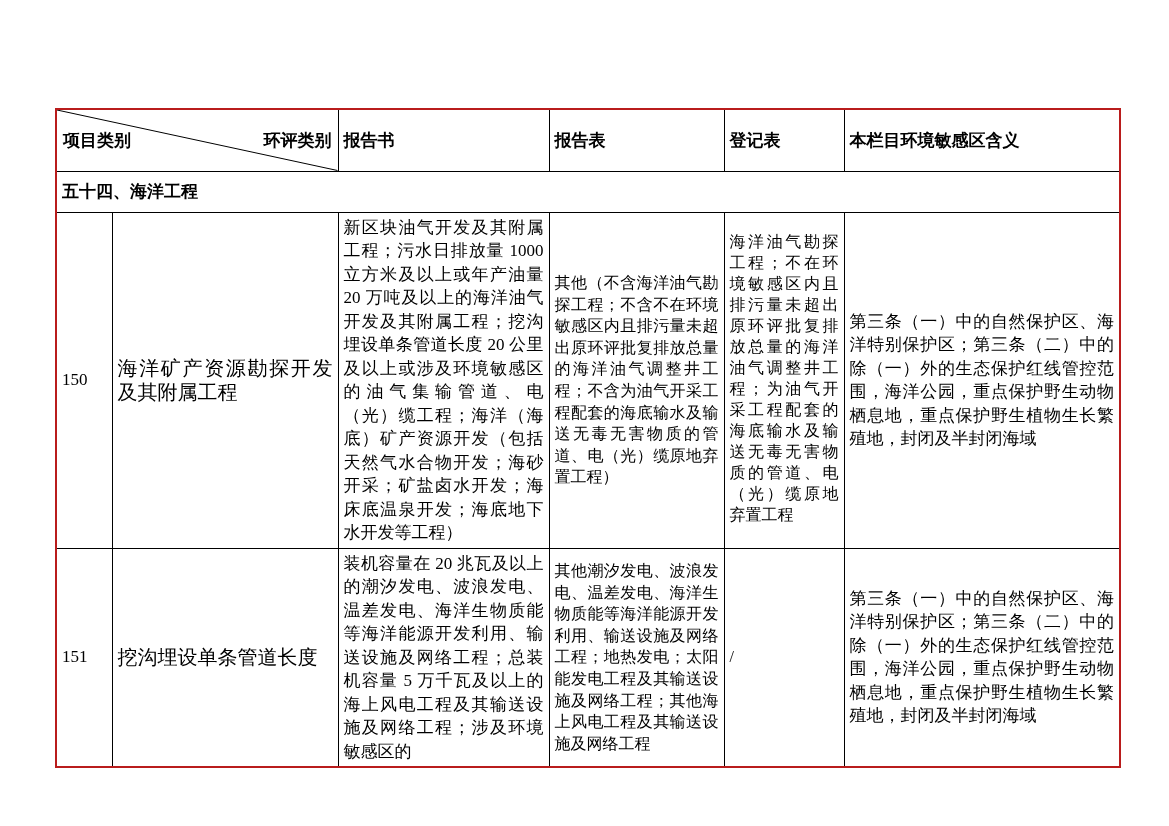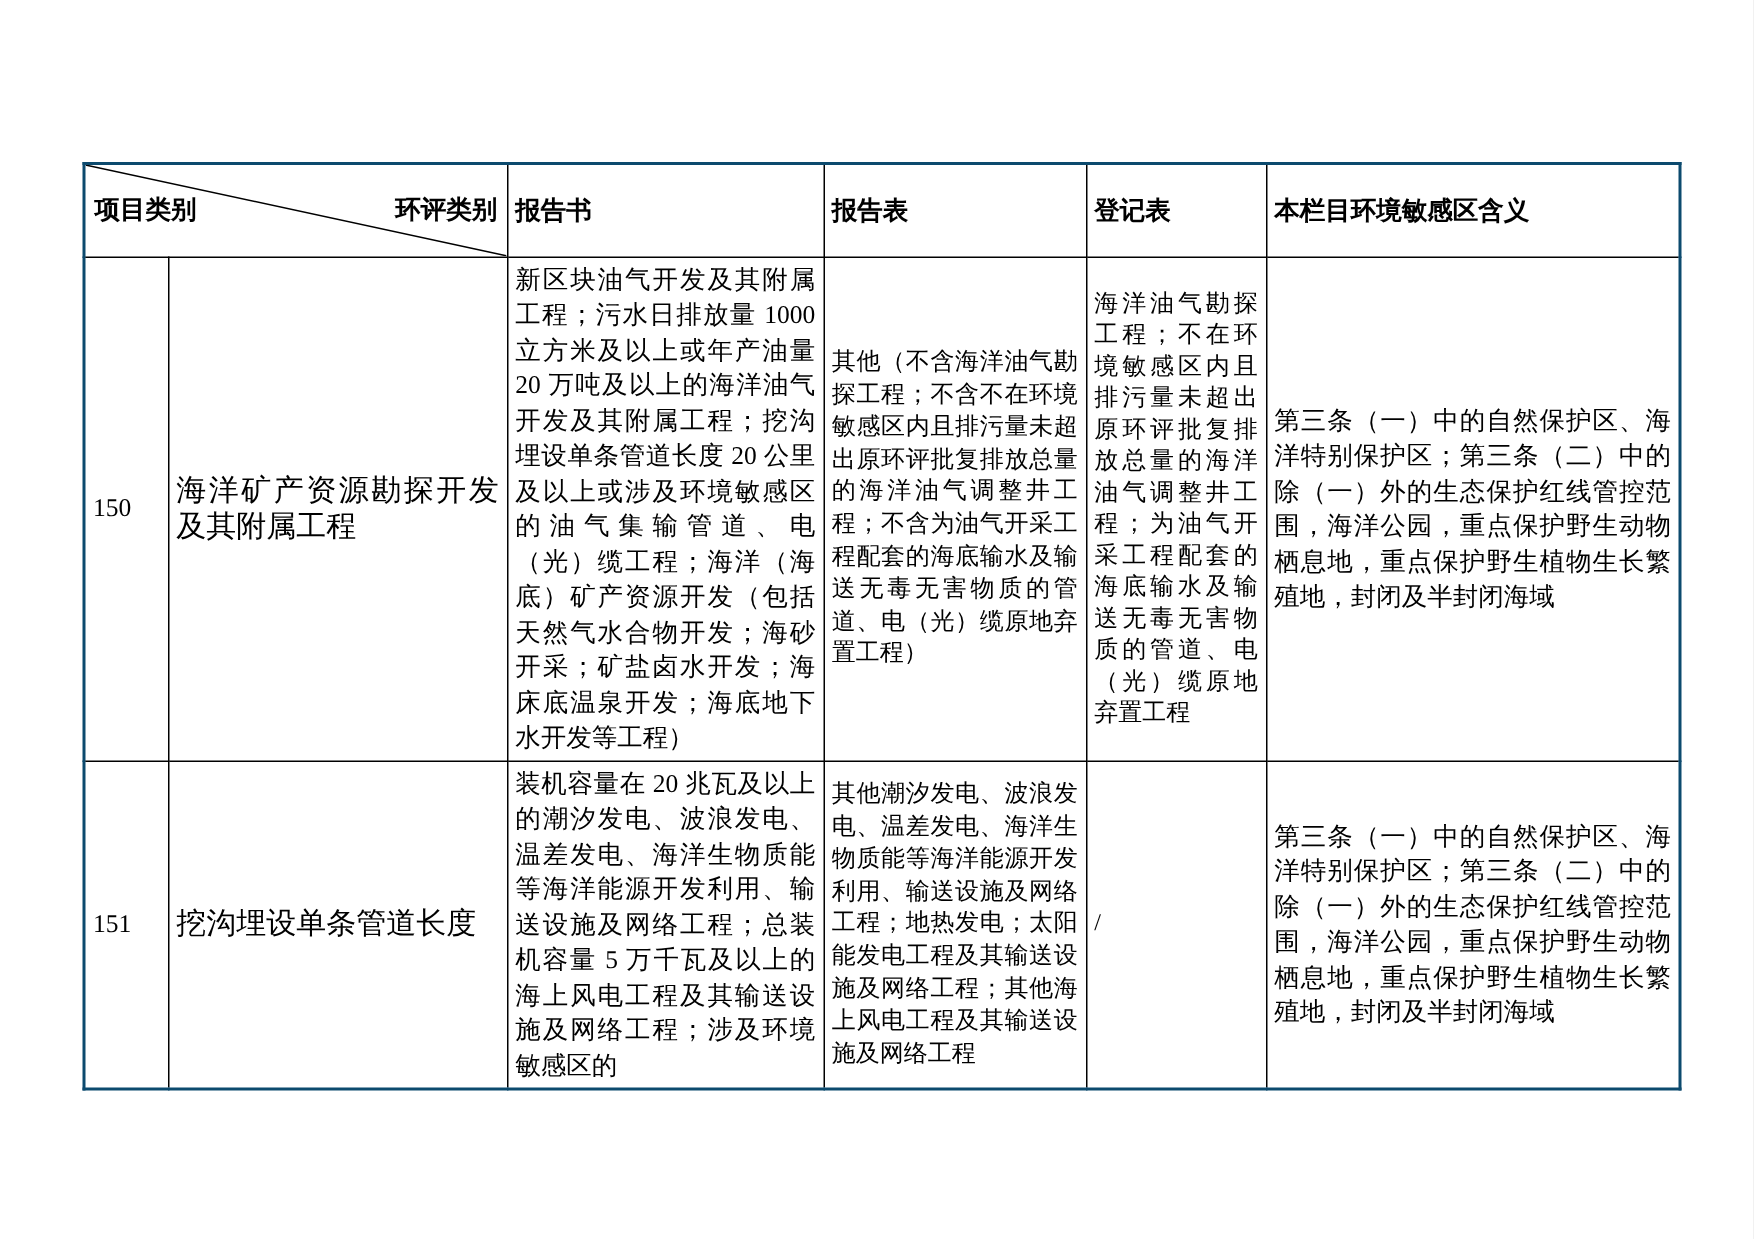--- a/index.html
+++ b/index.html
@@ -12,21 +12,21 @@
     font-family:"Liberation Serif","DejaVu Serif",serif;
     color:#000;
   }
   table.cat{
     position:absolute;
     left:55px;top:108px;
     width:1064px;
     border-collapse:collapse;
     table-layout:fixed;
   }
-  table.cat{border:2px solid #0c4a6e;padding-left:47px;}
+  table.cat{border:2px solid #b91c1c;padding-left:47px;}
   table.cat td{
     border:1px solid #000;
     padding:3px 5px;
     vertical-align:middle;
     overflow:hidden;
   }
   tr.r-header{height:62px;}
   tr.r-section{height:41px;}
   tr.r-150{height:307px;}
   tr.r-151{height:194px;}
@@ -60,21 +60,21 @@
   td.project{
     font-size:20px;text-align:justify;line-height:24px;padding:3px 7px;
   }
   td.book{
     font-size:17px;text-align:justify;line-height:23.5px;padding:3px 7px;
   }
   td.form{
     font-size:16px;text-align:justify;line-height:21.6px;padding:3px 5px;
   }
   td.reg{
-    font-size:16px;text-align:justify;line-height:21px;padding:3px 5px;
+    font-size:16px;text-align:justify;line-height:21px;padding:3px 5px;font-family:Liberation Mono, monospace;
   }
   td.reg-slash{
     font-size:16px;text-align:left;padding:3px 6px;
   }
   td.meaning{
     font-size:17px;text-align:justify;line-height:23.5px;padding:3px 8px;
   }
   .footer{
     position:absolute;
     left:0;right:0;top:735px;
@@ -106,20 +106,23 @@
         </svg>
         <span class="diag-bl">项目类别</span>
         <span class="diag-tr">环评类别</span>
       </td>
       <td class="hd">报告书</td>
       <td class="hd">报告表</td>
       <td class="hd">登记表</td>
       <td class="hd">本栏目环境敏感区含义</td>
     </tr>
 
+    <tr class="r-section">
+      <td class="section-cell" colspan="6">五十四、海洋工程</td>
+    </tr>
 
     <tr class="r-150">
       <td class="num">150</td>
       <td class="project">海洋矿产资源勘探开发及其附属工程</td>
       <td class="book">新区块油气开发及其附属工程；污水日排放量 1000 立方米及以上或年产油量 20 万吨及以上的海洋油气开发及其附属工程；挖沟埋设单条管道长度 20 公里及以上或涉及环境敏感区的油气集输管道、电（光）缆工程；海洋（海底）矿产资源开发（包括天然气水合物开发；海砂开采；矿盐卤水开发；海床底温泉开发；海底地下水开发等工程）</td>
       <td class="form">其他（不含海洋油气勘探工程；不含不在环境敏感区内且排污量未超出原环评批复排放总量的海洋油气调整井工程；不含为油气开采工程配套的海底输水及输送无毒无害物质的管道、电（光）缆原地弃置工程）</td>
       <td class="reg">海洋油气勘探工程；不在环境敏感区内且排污量未超出原环评批复排放总量的海洋油气调整井工程；为油气开采工程配套的海底输水及输送无毒无害物质的管道、电（光）缆原地弃置工程</td>
       <td class="meaning">第三条（一）中的自然保护区、海洋特别保护区；第三条（二）中的除（一）外的生态保护红线管控范围，海洋公园，重点保护野生动物栖息地，重点保护野生植物生长繁殖地，封闭及半封闭海域</td>
     </tr>
 

